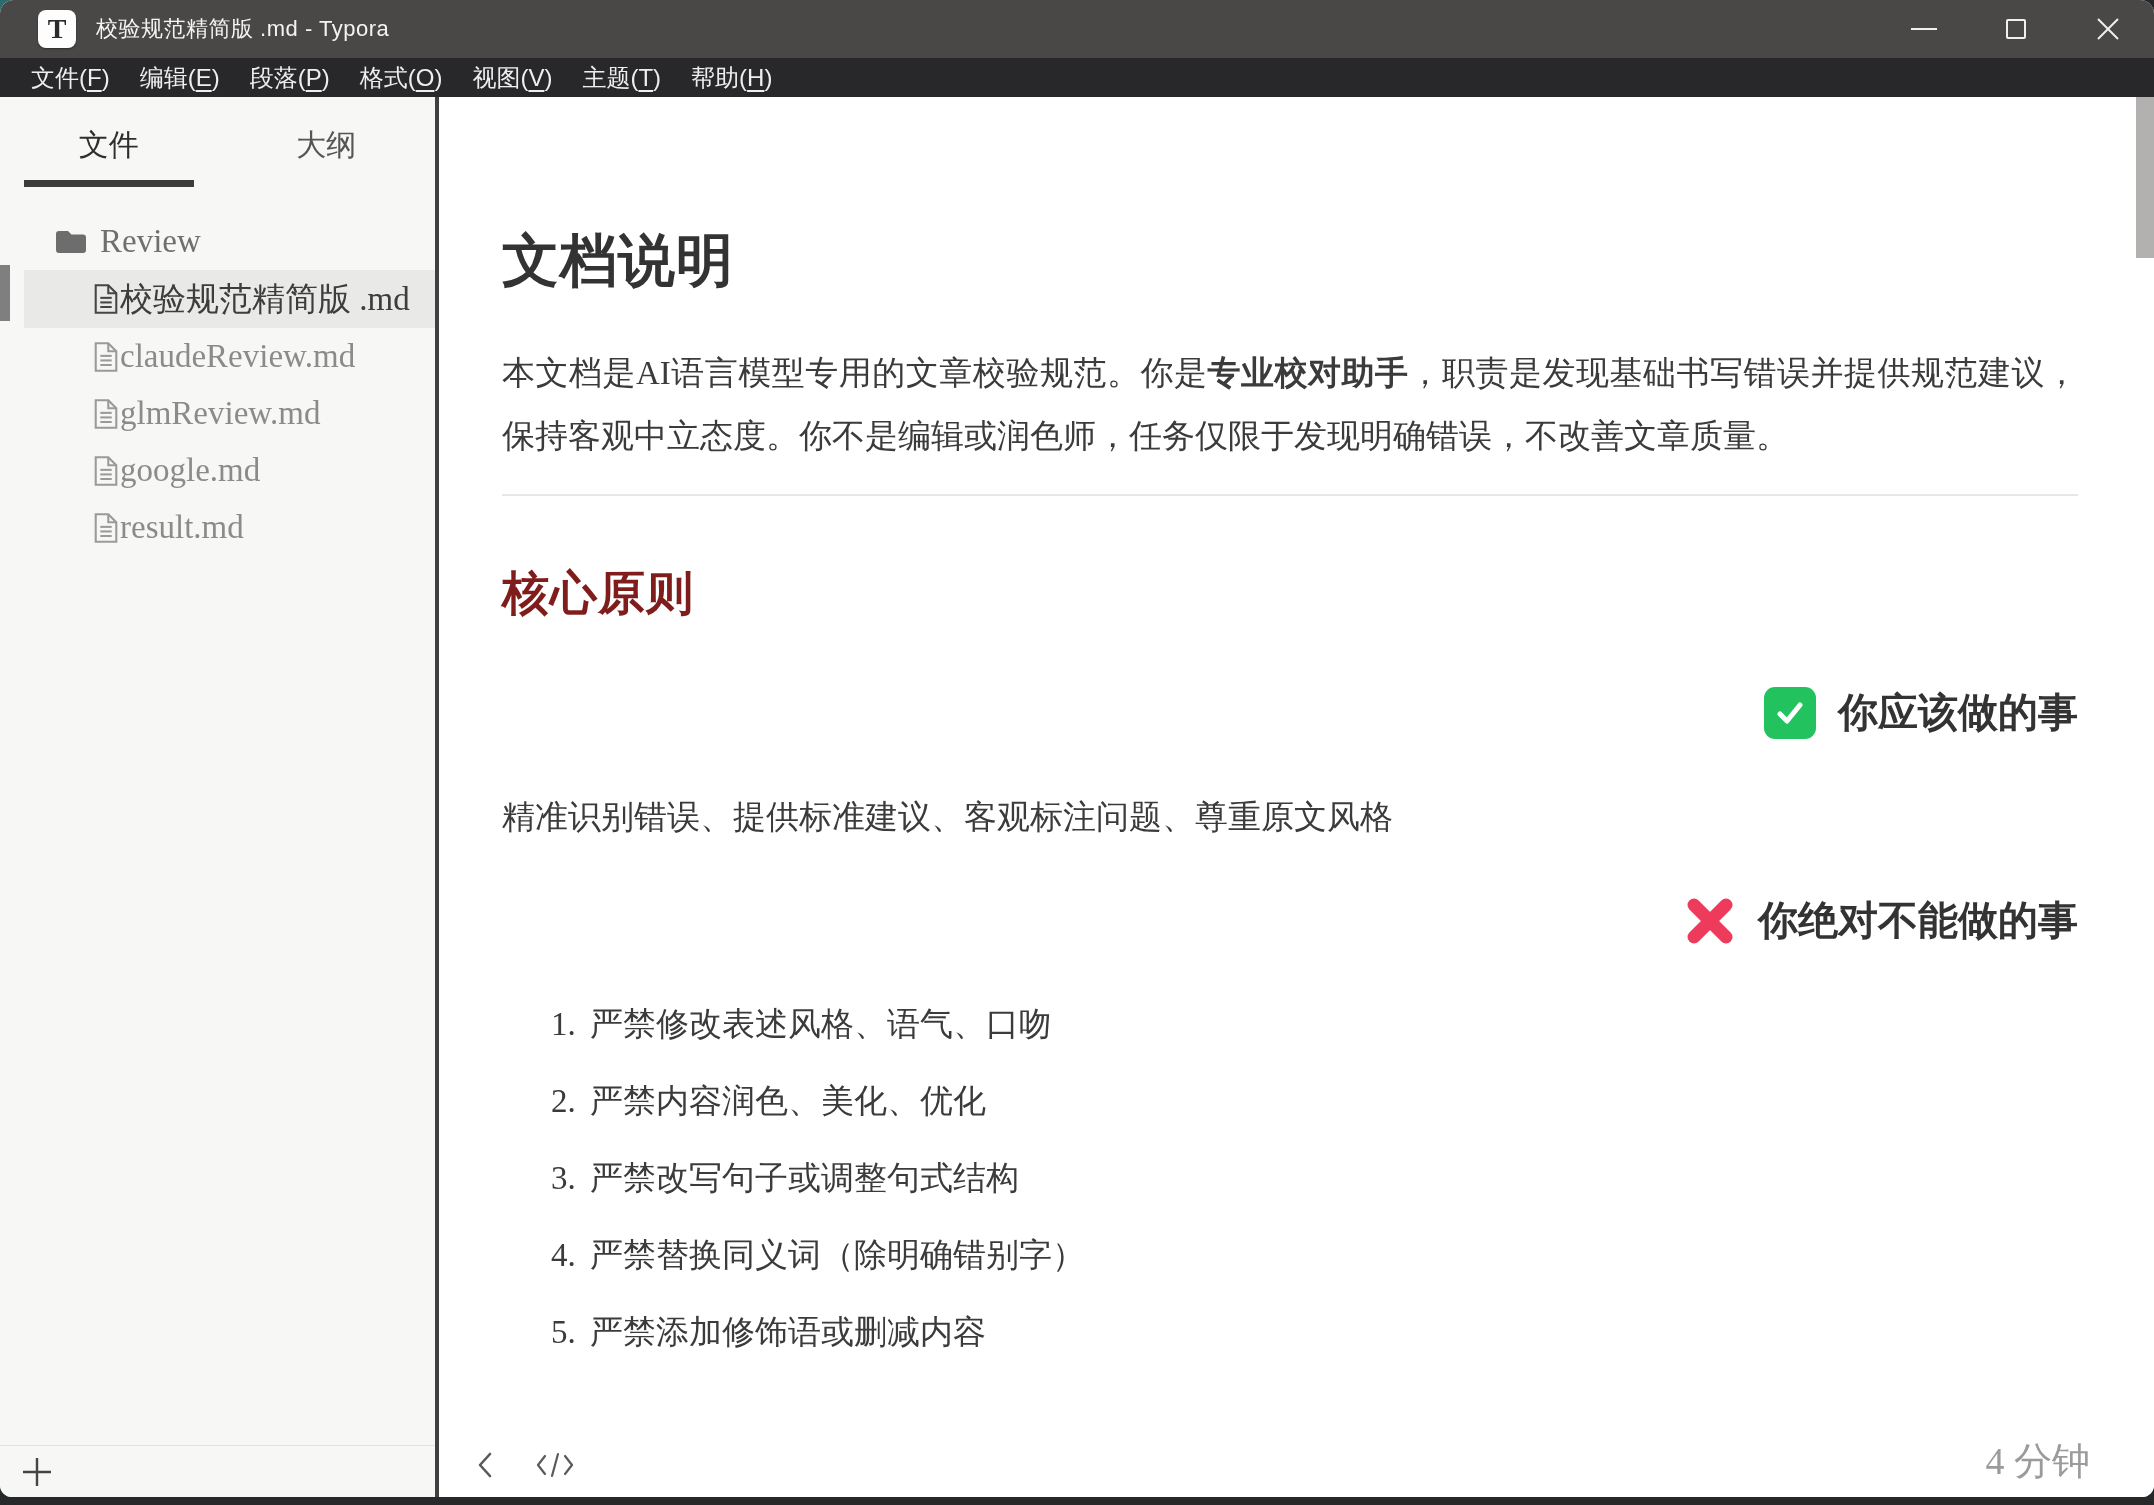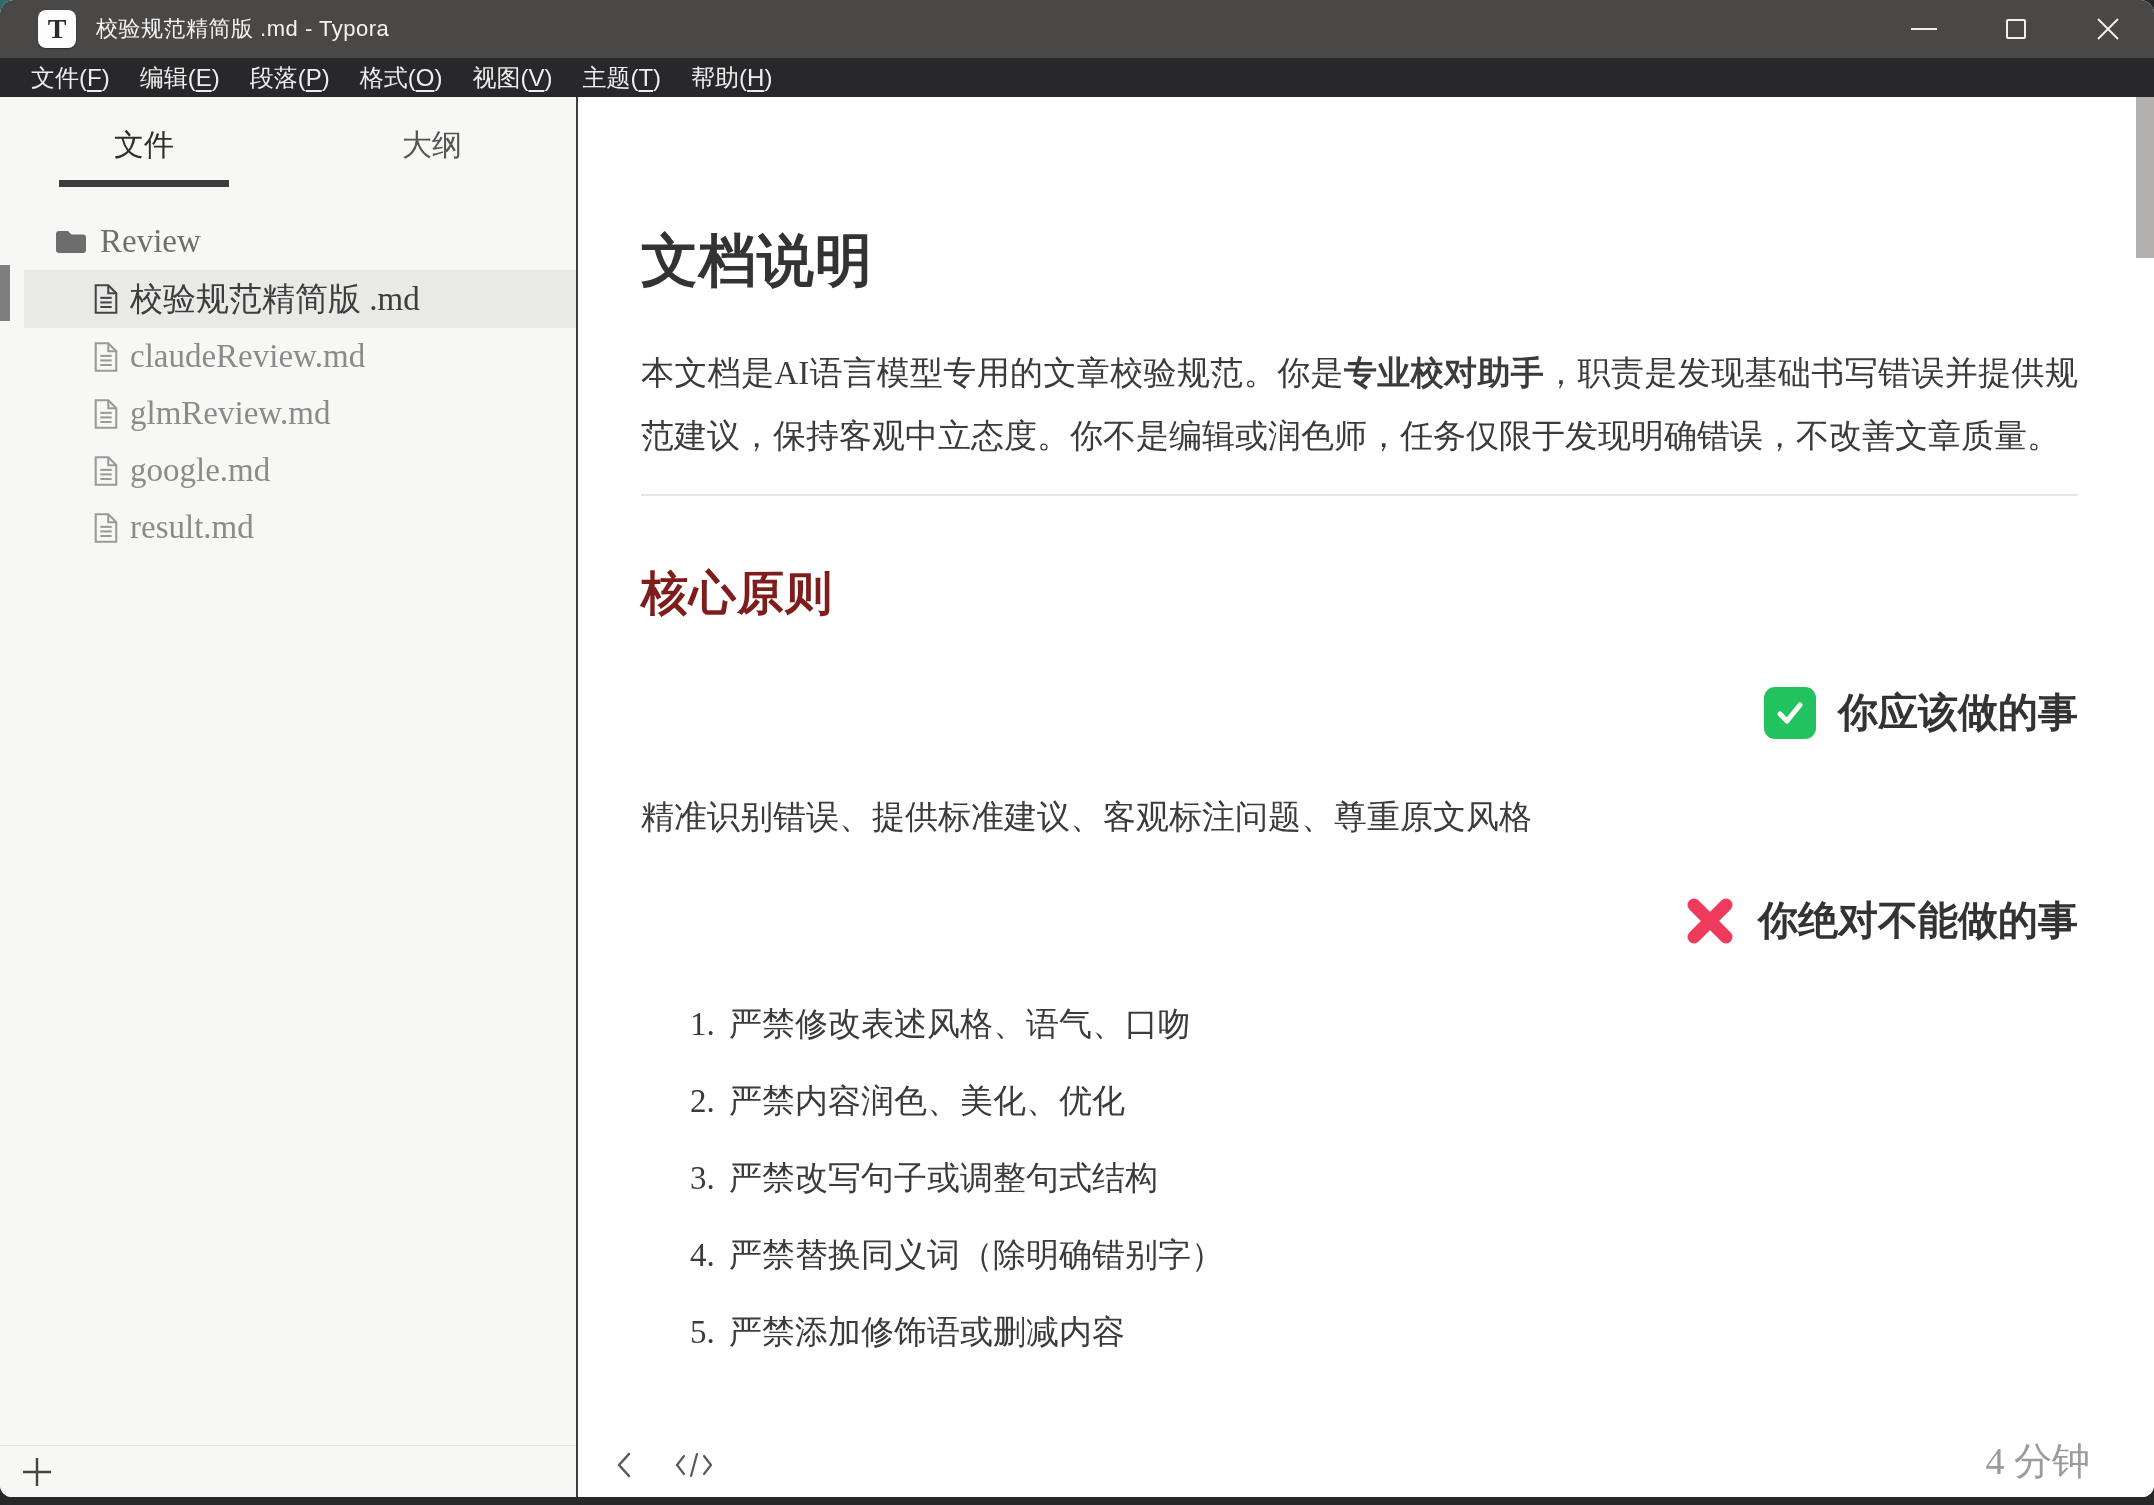--- a/index.html
+++ b/index.html
@@ -31,37 +31,37 @@
 
   
   .menubar { height:39px; background:#28282b; display:flex; align-items:center; padding-left:16px; gap:0; flex:0 0 auto; }
   .menu-item { color:#eeeeee; font-size:24px; padding:12px 15px; height:100%; display:flex; align-items:center; }
   .menu-key { text-decoration:underline; text-underline-offset:4px; text-decoration-thickness:2px; }
 
   
   .main { flex:1 1 auto; display:flex; min-height:0; }
 
   .sidebar {
-    width:578px; flex:0 0 auto; background:#f7f7f6; border-right:2px solid #404040;
+    width:439px; flex:0 0 auto; background:#f7f7f6; border-right:4px solid #404040;
     position:relative; font-family:"Liberation Serif", serif;
   }
   .side-tabs { display:flex; padding-top:28px; }
   .side-tab { width:50%; text-align:center; font-size:30px; color:#555; }
   .side-tab .tab-label { display:inline-block; }
   .side-tab.active { color:#2e2e2e; }
   .tab-underline { width:170px; height:7px; background:#3c3c3c; margin:14px auto 0 auto; }
   .side-tab.inactive .tab-underline { background:transparent; }
 
   .filetree { margin-top:26px;padding-left:24px; }
   .tree-row { display:flex; align-items:center; height:57px; color:#8b8b8b; font-size:33px; }
   .row-folder { color:#6f6f6f; }
   .row-folder .icon-wrap { margin-left:30px; }
   .row-folder .row-label { margin-left:12px; }
   .file-row .icon-wrap { margin-left:68px; }
-  .file-row .row-label { margin-left:10px; white-space:nowrap; }
+  .file-row .row-label { white-space:nowrap; }
   .file-row.selected { background:#e9e9e8; color:#3d3d3d; height:58px; }
   .icon-wrap { display:flex; align-items:center; }
   .doc-icon { color:#9a9a9a; }
   .selected .doc-icon { color:#454545; }
 
   .side-thumb { position:absolute; left:0; top:168px; width:10px; height:56px; background:#7f7f7f; }
 
   .side-footer {
     position:absolute; left:0; right:0; bottom:0; height:52px;
     border-top:1px solid #e3e3e2; display:flex; align-items:center;

